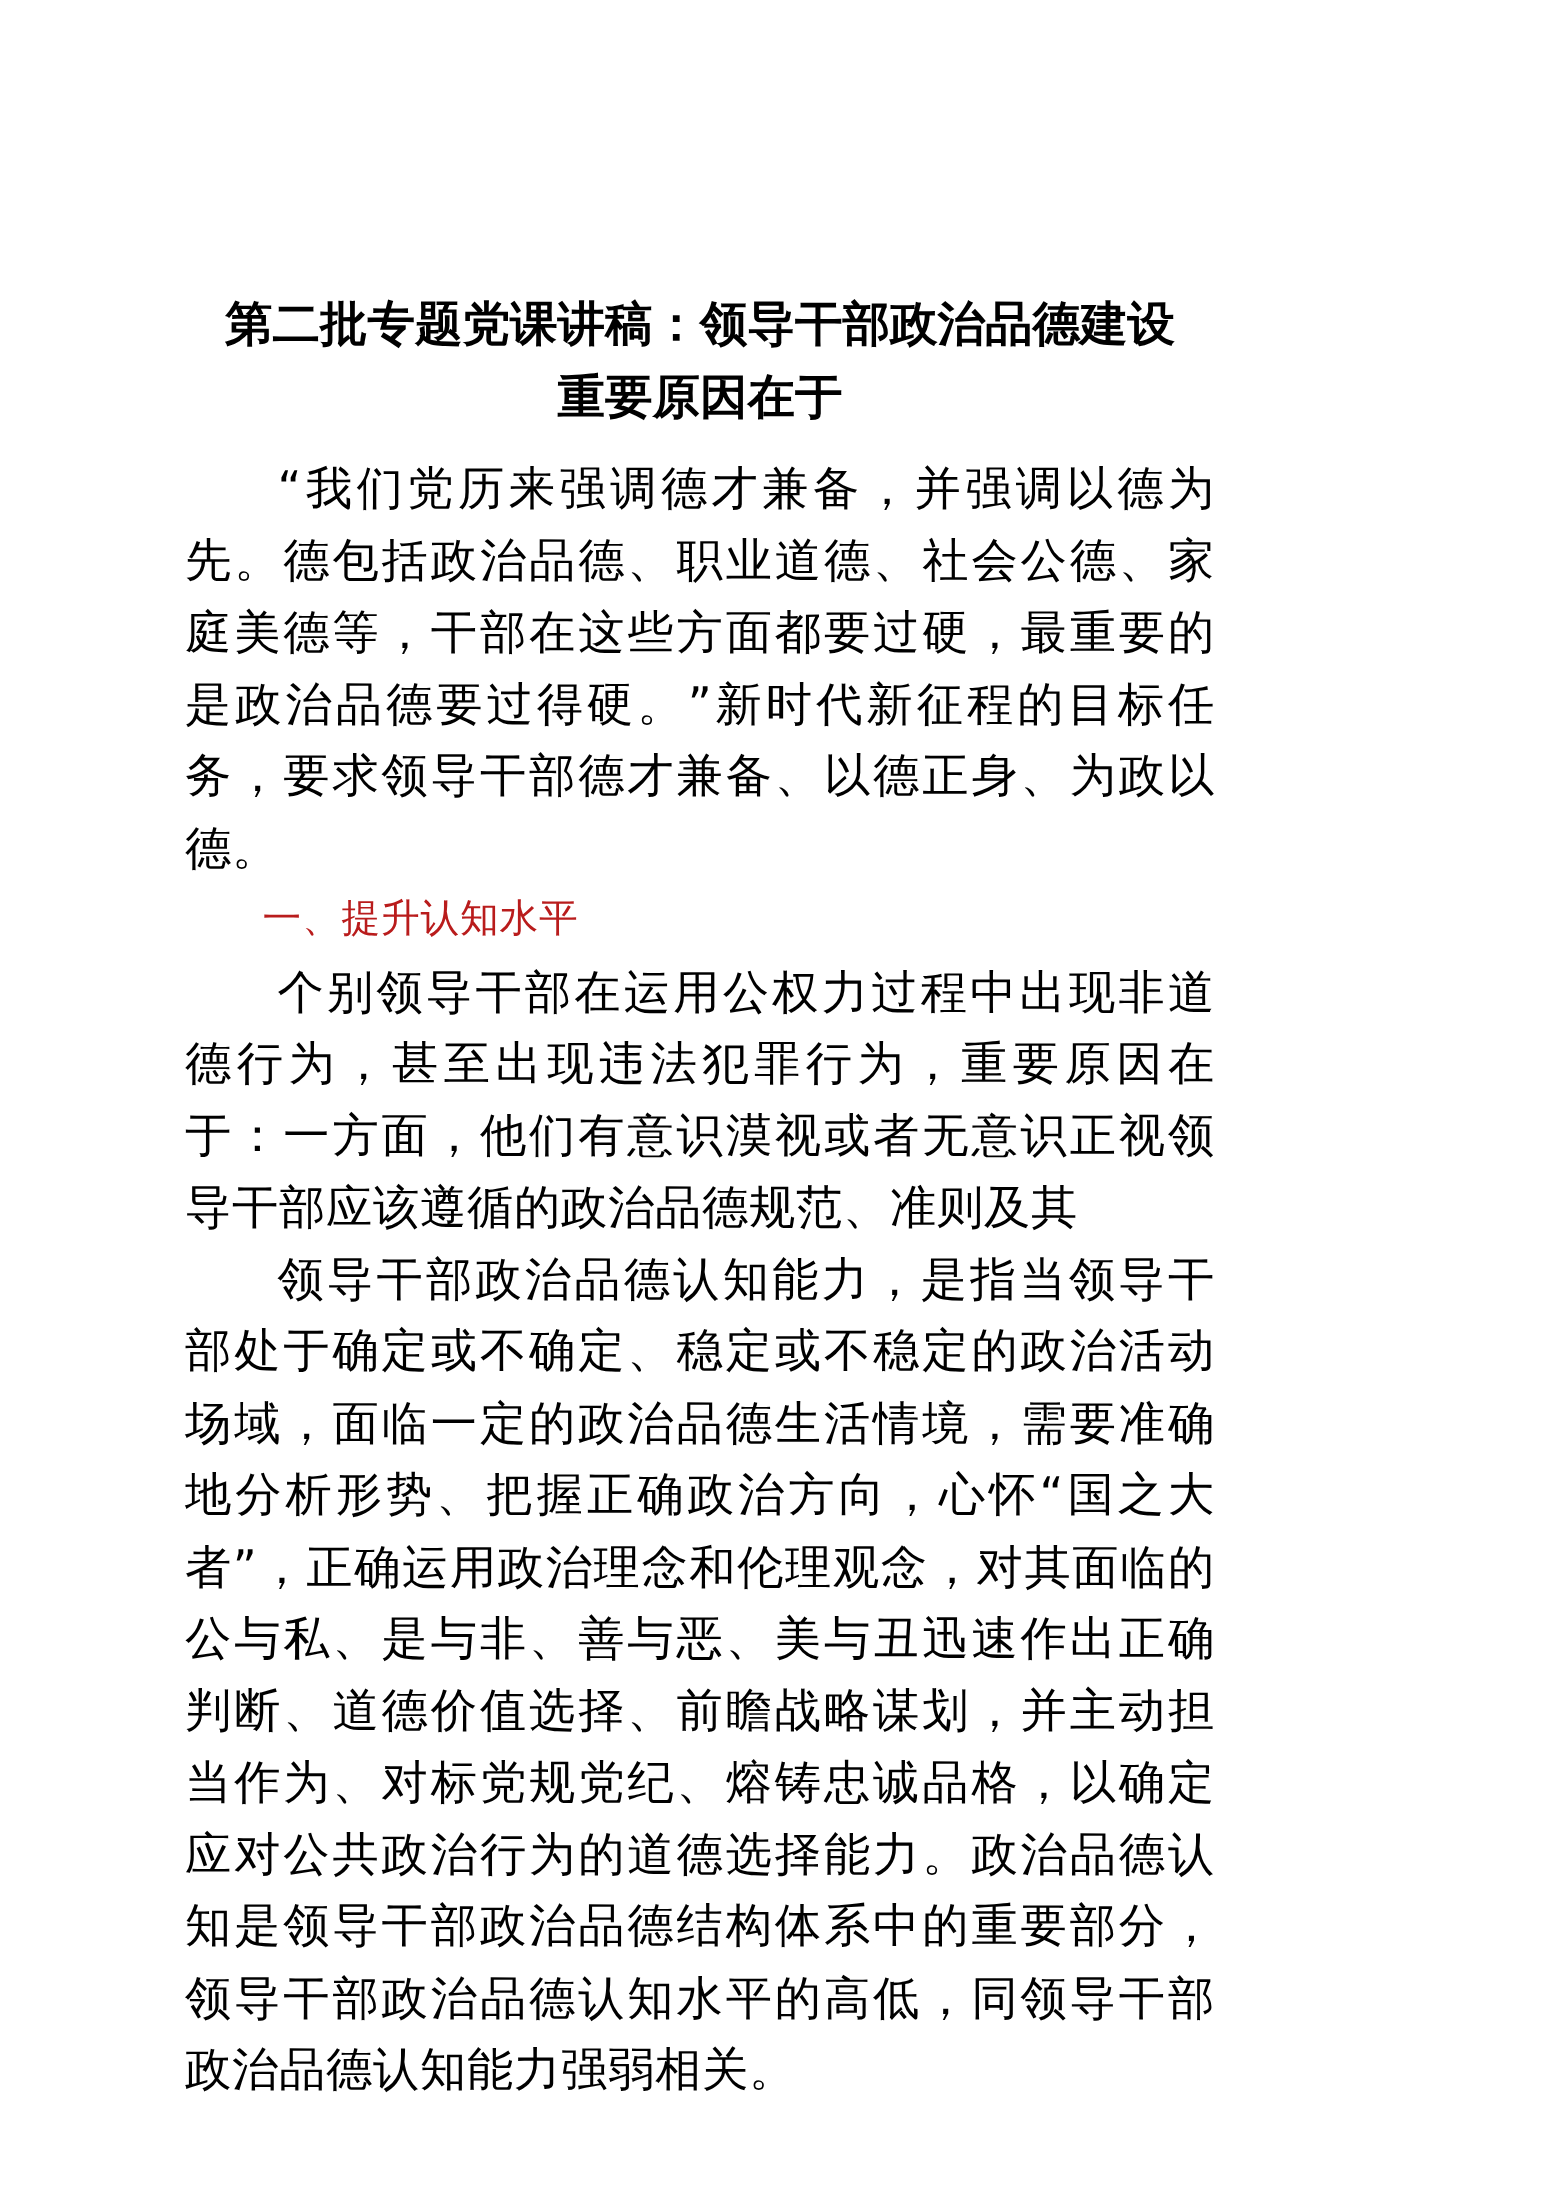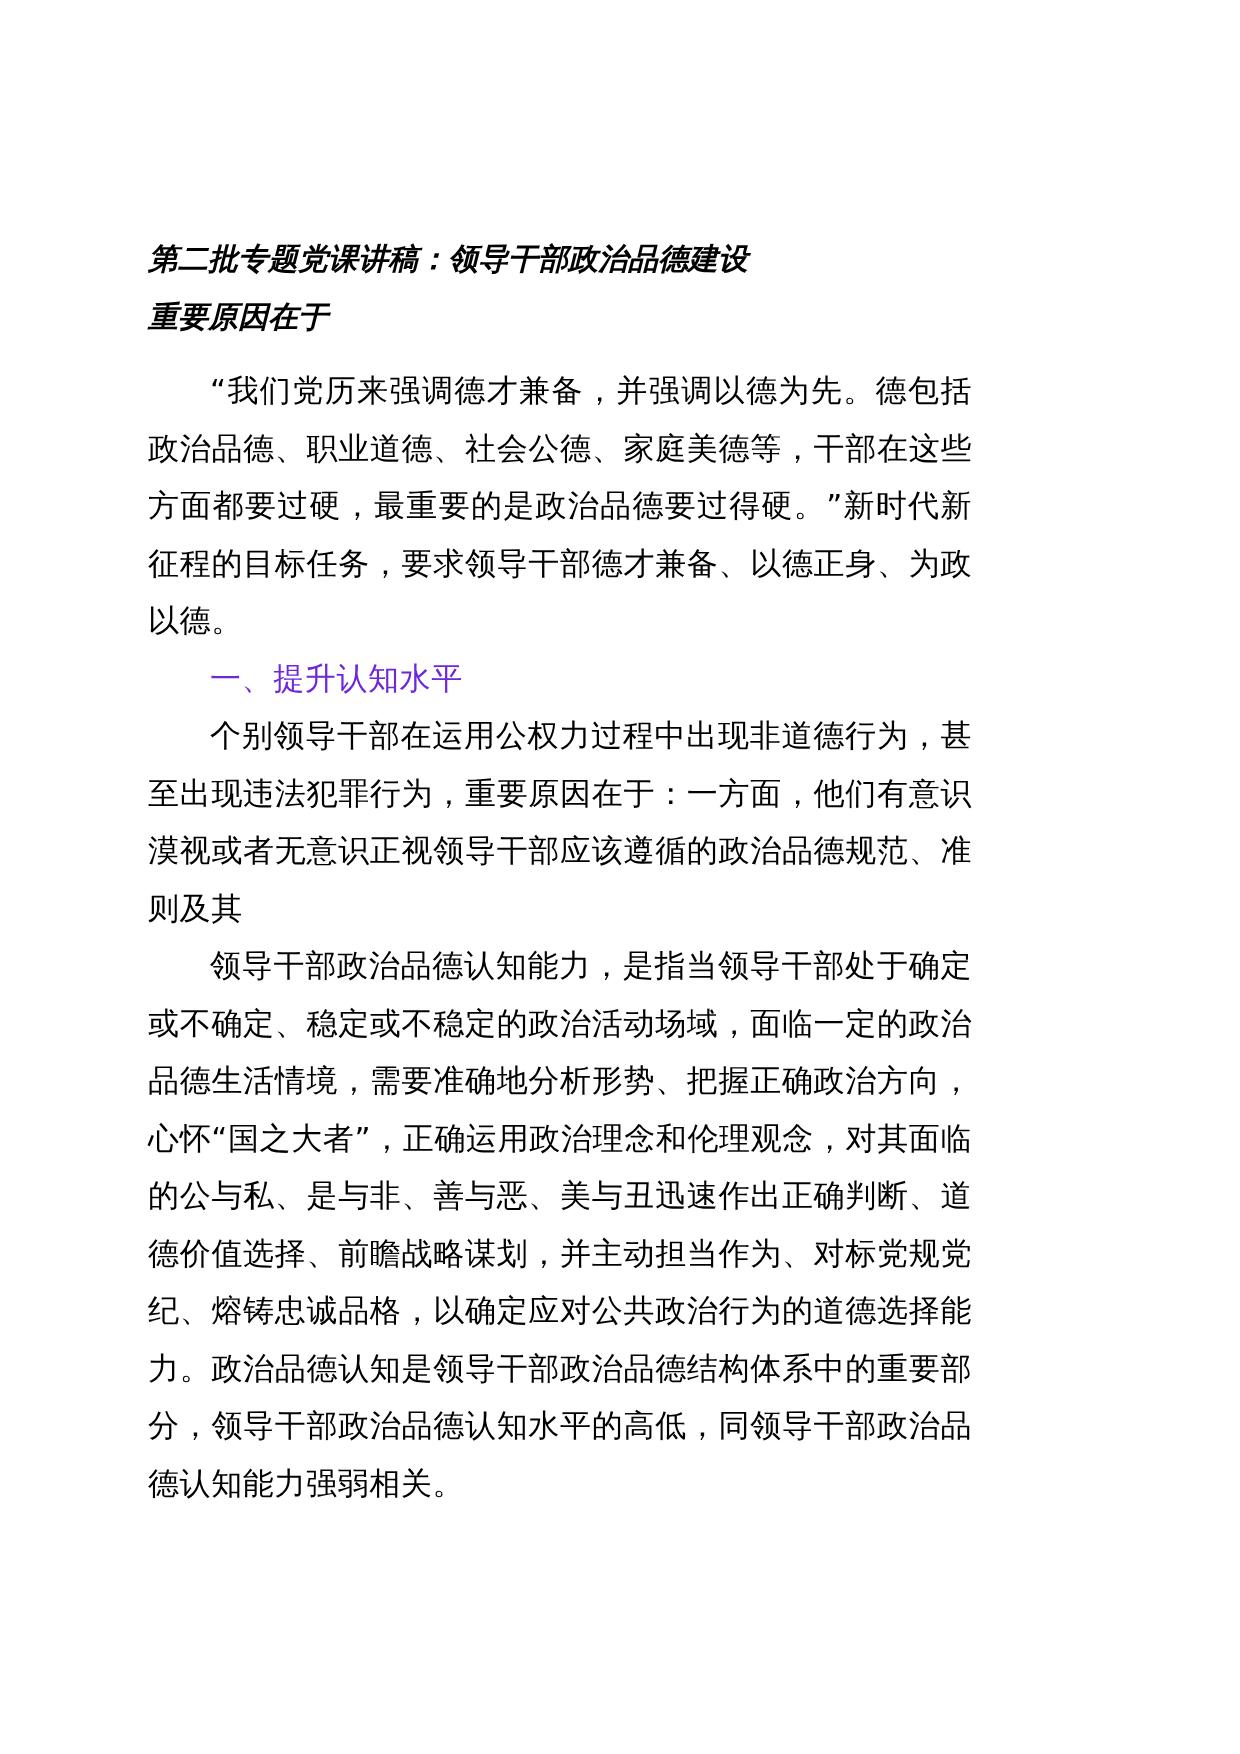--- a/index.html
+++ b/index.html
@@ -16,47 +16,47 @@
       color: #000000;
     }
     .page {
       position: absolute;
       left: 148px;
       top: 230px;
       width: 824px;
     }
     .title {
       font-weight: bold;
-      font-size: 30px;
+      font-size: 38px;
       line-height: 58px;
+      text-align: center;
       margin: 0;
       letter-spacing: 0px;
-      font-style: italic;
     }
     .title-line {
       display: block;
       white-space: nowrap;
     }
     .body {
       margin-top: 16px;
     }
     .para {
-      font-size: 31px;
+      font-size: 37px;
       line-height: 57.5px;
       margin: 0;
       text-align: justify;
       text-indent: 2em;
       letter-spacing: 0.6px;
     }
     .heading {
       font-size: 31px;
       line-height: 57.5px;
       margin: 0;
       text-indent: 2em;
-      color: #6d28d9;
+      color: #b91c1c;
       letter-spacing: 0.6px;
     }
   </style>
 </head>
 <body>
 
 <div class="page">
   <h1 class="title">
     <span class="title-line">第二批专题党课讲稿：领导干部政治品德建设</span>
     <span class="title-line">重要原因在于</span>

